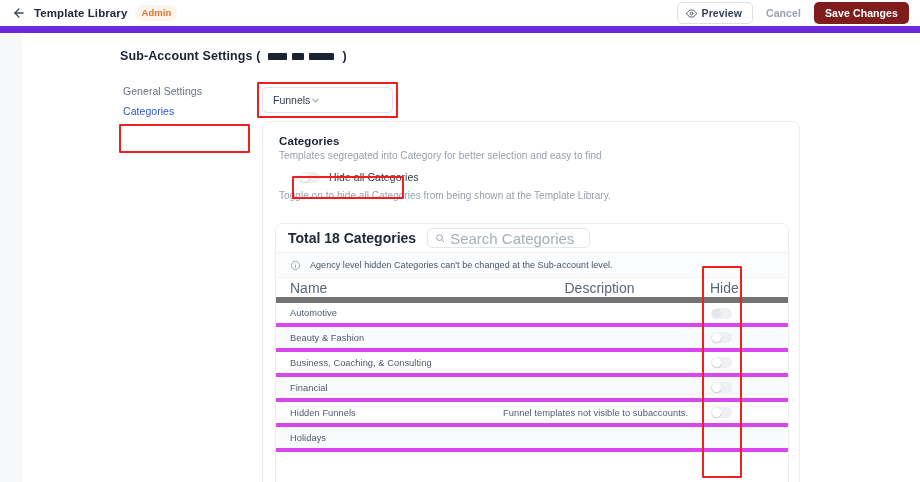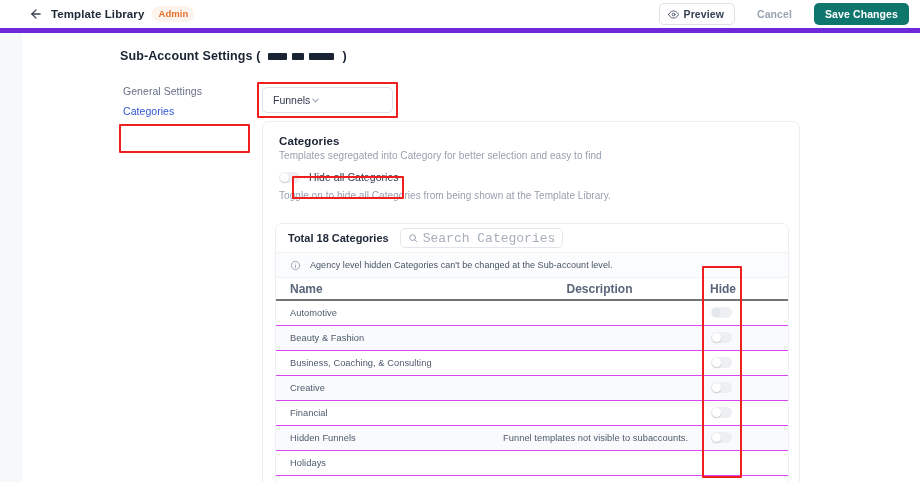--- a/index.html
+++ b/index.html
@@ -9,22 +9,22 @@
     background: #ffffff;
     font-family: "Liberation Sans", sans-serif;
     -webkit-font-smoothing: antialiased;
   }
 
   
   .topbar {
     position: absolute; left: 0; top: 0;
     width: 920px; height: 33px;
     background: #ffffff;
-    border-bottom: 5px solid #6d28d9;
-    display: flex; align-items: center; padding-left: 17px;
+    border-bottom: 7px solid #6d28d9;
+    display: flex; align-items: center;
   }
   .back-arrow {
     margin-left: 11px;
     width: 16px; height: 16px;
     display: flex; align-items: center; justify-content: center;
     color: #364152;
     cursor: pointer;
   }
   .topbar-title {
     margin-left: 7px;
@@ -39,21 +39,21 @@
     font-weight: 600;
     color: #e2702d;
     background: #fdf4ee;
     border-radius: 8px;
     padding: 2px 6px 2.5px;
     letter-spacing: .1px;
   }
   .topbar-actions {
     margin-left: auto;
     margin-right: 11px;
-    display: flex; align-items: flex-end; gap: 18px;
+    display: flex; align-items: flex-end; gap: 9px;
   }
   .btn {
     font-family: "Liberation Sans", sans-serif;
     font-size: 10.5px;
     font-weight: 700;
     border-radius: 5px;
     height: 22px;
     display: flex; align-items: center; justify-content: center;
     cursor: pointer;
     letter-spacing: .1px;
@@ -65,21 +65,21 @@
     padding: 0 10px 0 8px;
     gap: 5px;
   }
   .btn-cancel {
     background: transparent;
     border: none;
     color: #9aa3b0;
     padding: 0 4px;
   }
   .btn-save {
-    background: #0f766e;
+    background: #7f1d1d;
     border: none;
     color: #ffffff;
     padding: 0 11px;
   }
   .eye-icon { width: 11px; height: 11px; display: block; color: #475467; }
 
   
   .page {
     position: absolute; left: 0; top: 33px;
     width: 920px; height: 449px;
@@ -162,21 +162,21 @@
     border: 1px solid #eceef1;
     border-radius: 7px;
     overflow: hidden;
   }
   .card-head { padding: 13px 16px 0 16px; }
   .card-title { font-size: 11.5px; font-weight: 700; color: #1a2334; letter-spacing: .1px; }
   .card-sub { font-size: 10px; color: #97a0af; margin-top: 3px; letter-spacing: .05px; }
 
   .toggle-row {
     margin-top: 10px;
-    display: flex; align-items: center; gap: 9px;
+    display: flex; align-items: center; gap: 9px; margin-left: 20px;
   }
   .toggle {
     width: 21px; height: 11px;
     border-radius: 6px;
     background: #edeff2;
     position: relative;
     flex: none;
     cursor: pointer;
   }
   .toggle .knob {
@@ -207,65 +207,65 @@
     background: #ffffff;
   }
   .table-top {
     height: 29px;
     display: flex; align-items: center;
     padding: 0 12px;
     gap: 11px;
     border-bottom: 1px solid #f1f3f5;
     background: #ffffff;
   }
-  .total-label { font-size: 11px; font-weight: 700; color: #202939; white-space: nowrap; }
+  .total-label { font-size: 14px; font-weight: 700; color: #202939; white-space: nowrap; }
   .search-box {
     width: 163px; height: 20px;
     border: 1px solid #e3e6ea;
     border-radius: 5px;
     display: flex; align-items: center;
     padding: 0 7px; gap: 5px;
     background: #ffffff;
   }
   .search-box input {
     border: none; outline: none;
-    font-family: Liberation Mono, monospace;
-    font-size: 13px; color: #334155;
+    font-family: Liberation Sans, sans-serif;
+    font-size: 15px; color: #334155;
     width: 100%; background: transparent;
   }
   .search-box input::placeholder { color: #a6aeba; }
   .search-icon { color: #98a2b3; display: block; flex: none; }
 
   .notice {
     height: 25px;
     display: flex; align-items: center; gap: 9px;
     padding: 0 14px;
     background: #fbfcfd;
     border-bottom: 1px solid #f1f3f5;
   }
   .notice-icon { color: #98a2b3; display: block; flex: none; }
   .notice-text { font-size: 9px; color: #475467; letter-spacing: .05px; }
 
   table { width: 100%; border-collapse: collapse; table-layout: fixed; }
   thead th {
     text-align: left;
-    font-size: 12px; font-weight: 700; color: #5a6679;
+    font-size: 14px; font-weight: 400; color: #5a6679;
     height: 22px;
     padding: 0 0 0 14px;
     background: #ffffff;
-    border-bottom: 2px solid #737373;
+    border-bottom: 6px solid #737373;
   }
   thead th.c-name { width: 213px; }
   thead th.c-desc { width: 207px; text-align: center; }
   thead th.c-hide { width: 94px; }
   tbody td {
     font-size: 9.3px; color: #4e5a6e;
     height: 25px;
     padding: 0 0 0 14px;
-    border-bottom: 1px solid #d946ef;
+    border-bottom: 4px solid #d946ef;
     letter-spacing: .05px;
   }
   tbody tr:nth-child(even) { background: #f8fafb; }
   tbody tr:nth-child(odd) { background: #ffffff; }
   td.td-hide { padding-left: 15px; }
 
   .hide-col-highlight {
     position: absolute; left: 702px; top: 266px;
     width: 40px; height: 212px;
     border: 2.5px solid #f01f1f;
@@ -404,29 +404,20 @@
               <tr>
                 <td>Business, Coaching, &amp; Consulting</td>
                 <td></td>
                 <td class="td-hide">
                   <div class="toggle">
                     <div class="knob"></div>
                   </div>
                 </td>
               </tr>
               <tr>
-                <td>Creative</td>
-                <td></td>
-                <td class="td-hide">
-                  <div class="toggle">
-                    <div class="knob"></div>
-                  </div>
-                </td>
-              </tr>
-              <tr>
                 <td>Financial</td>
                 <td></td>
                 <td class="td-hide">
                   <div class="toggle">
                     <div class="knob"></div>
                   </div>
                 </td>
               </tr>
               <tr>
                 <td>Hidden Funnels</td>

